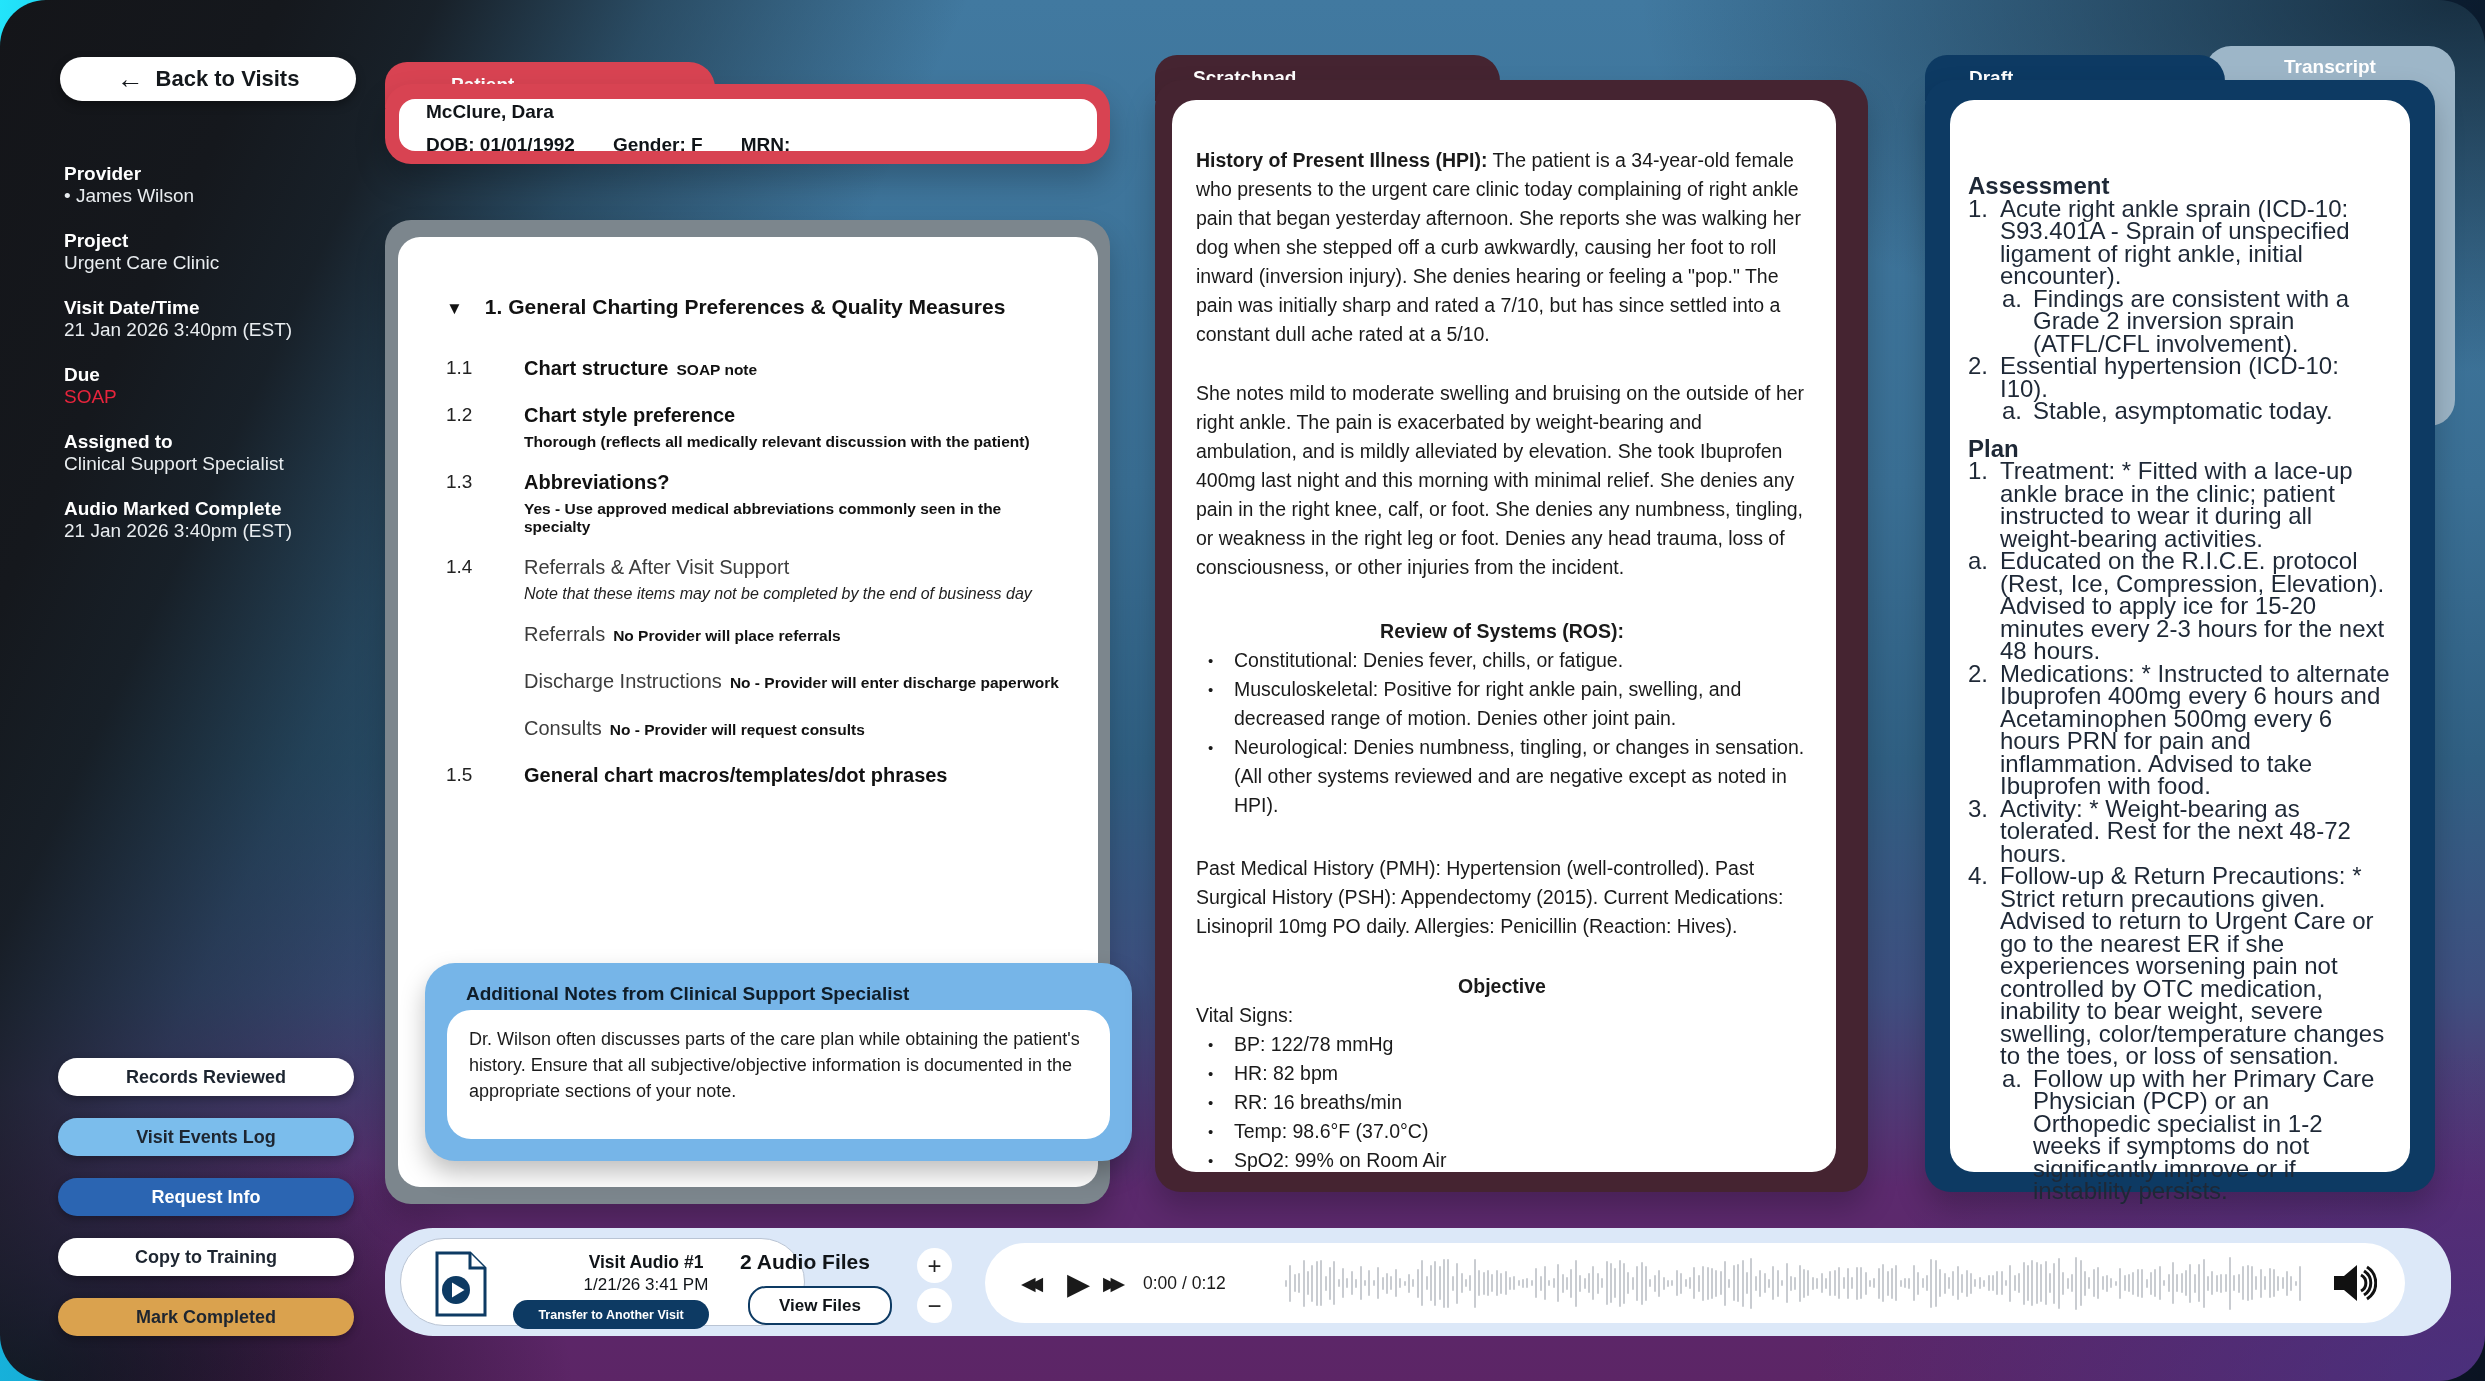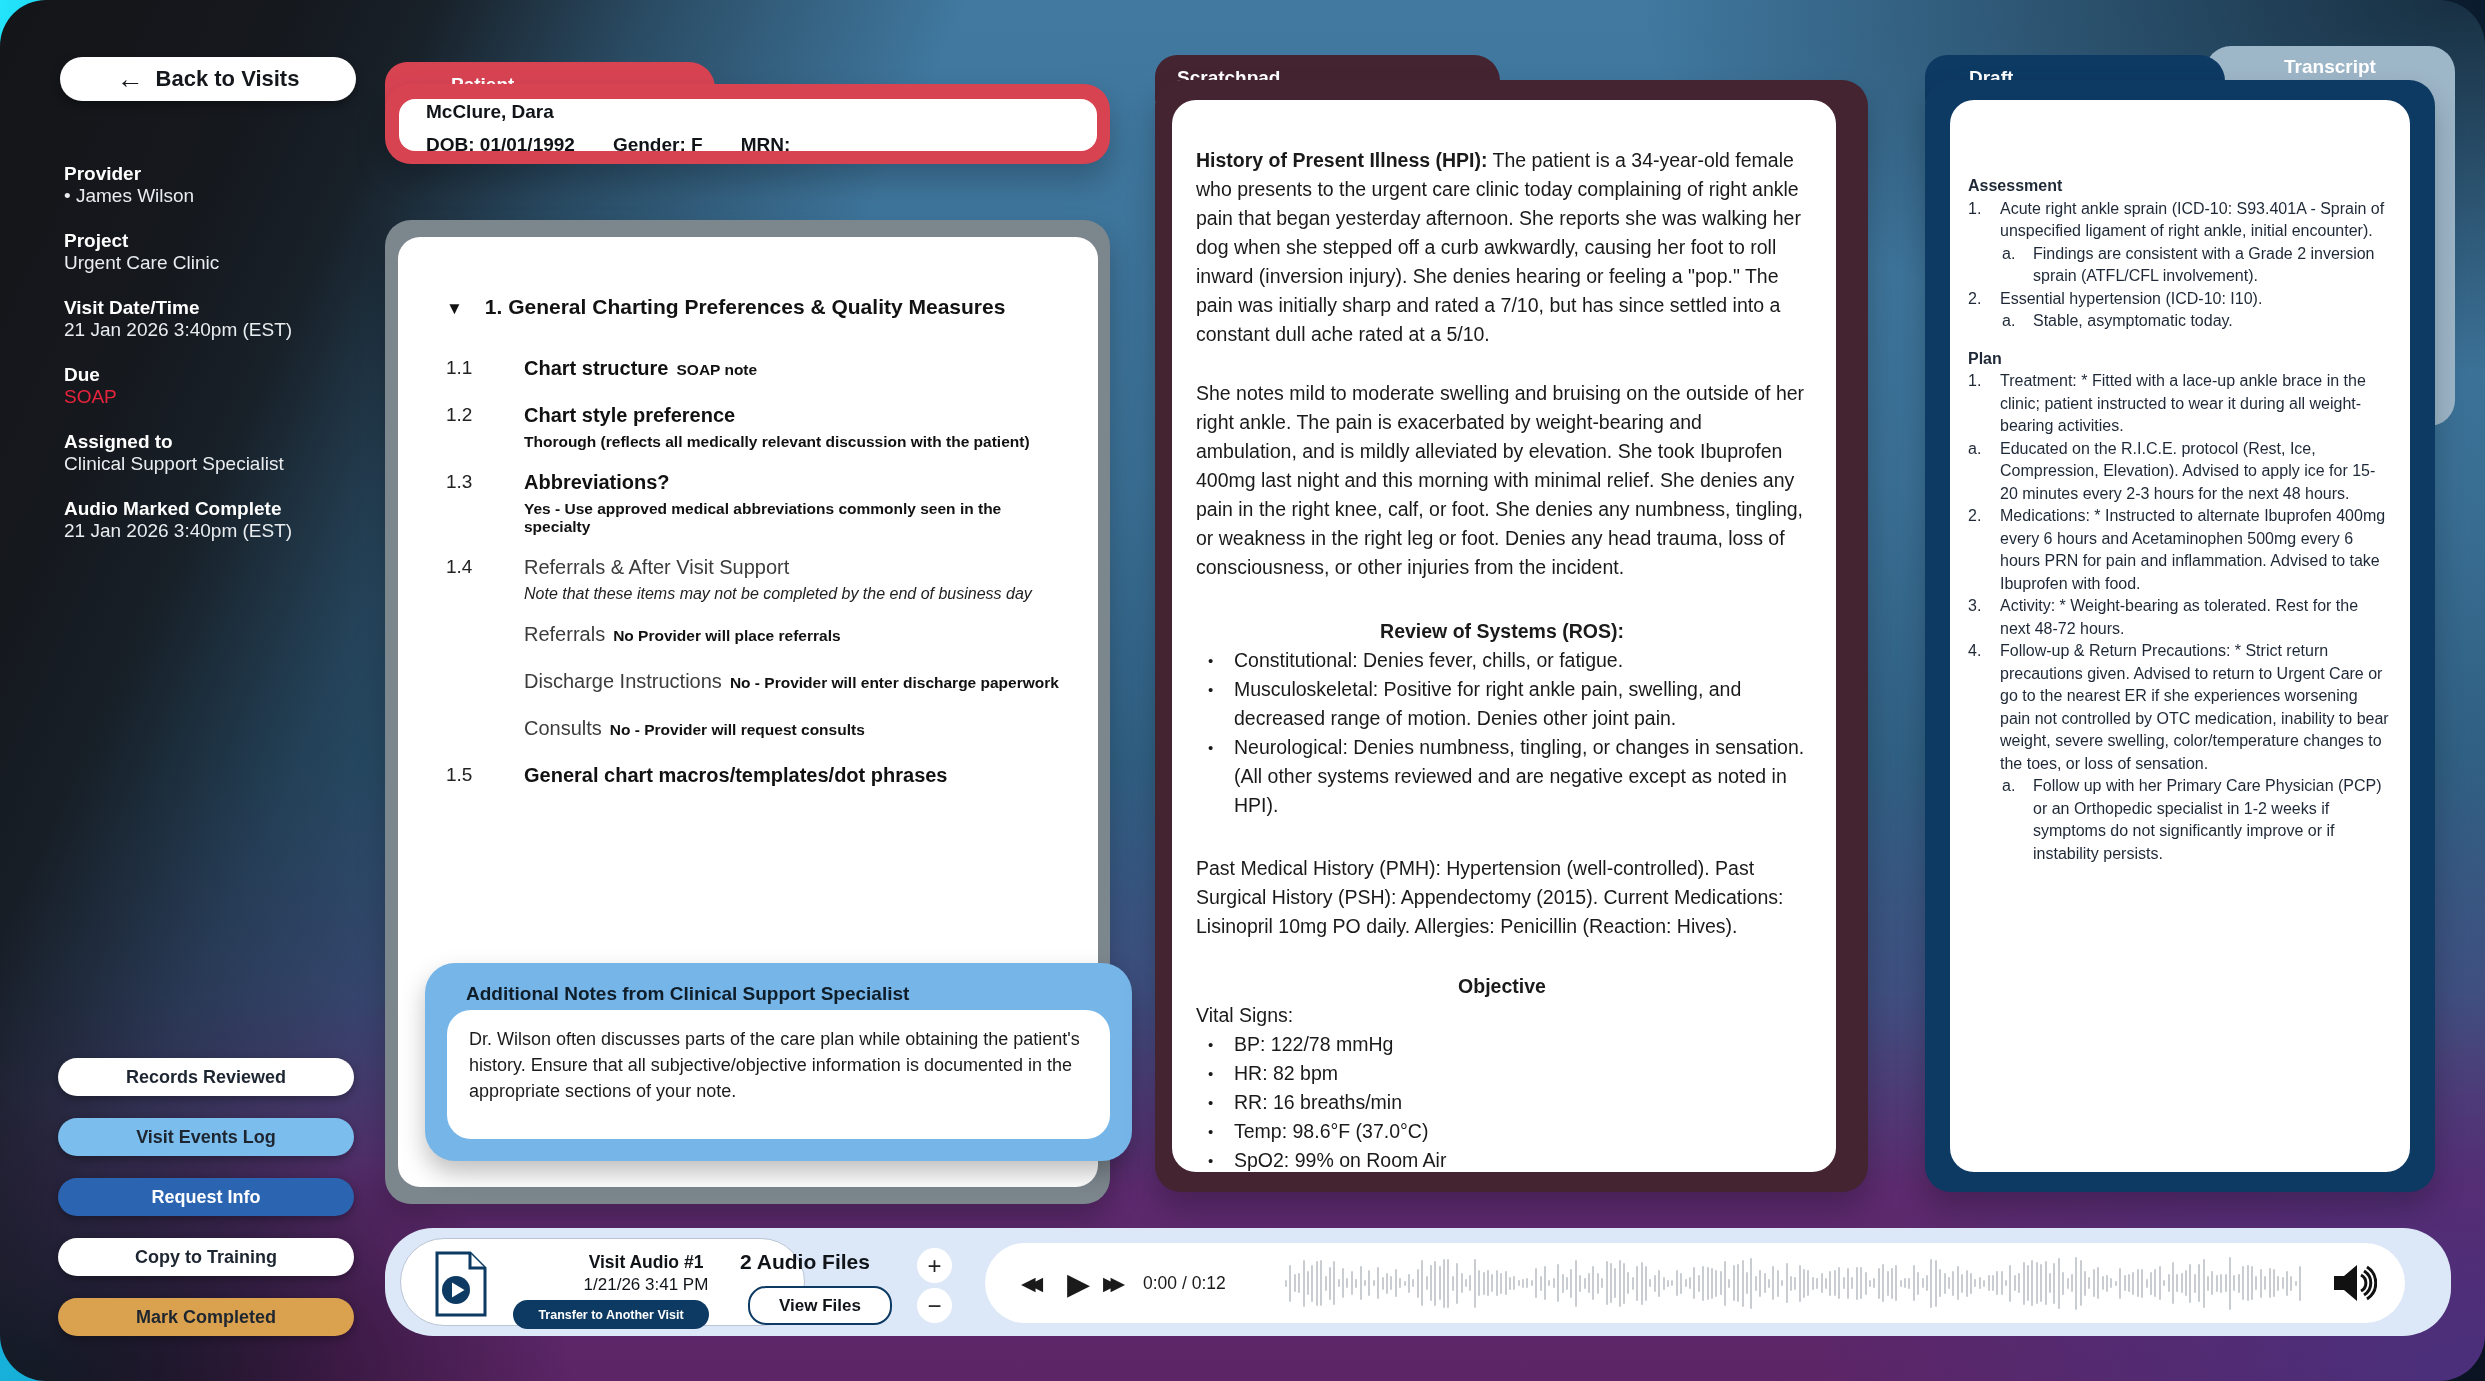--- a/index.html
+++ b/index.html
@@ -71,21 +71,21 @@
   .sp-p1{margin:0 0 30px 0;}
   .sp-p2{margin:0 0 35px 0;}
   .sp-h{font-weight:700;margin:0;text-align:center;}
   .sp-bullets{margin:0 0 34px 0;}
   .sp-bullet{display:flex;}
   .b-dot{flex:0 0 38px;padding-left:12px;box-sizing:border-box;font-size:15px;}
   .sp-pmh{margin:0 0 31px 0;}
   .sp-vitals .sp-bullet{}
 
   
-  .dr-content{position:absolute;left:18px;top:75px;width:422px;color:#1e2836;font-size:16px;line-height:22.5px;}
+  .dr-content{position:absolute;left:18px;top:75px;width:422px;color:#1e2836;font-size:24px;line-height:22.5px;}
   .dr-h{font-weight:700;}
   .d-item{display:flex;}
   .d-item.lvl2{padding-left:34px;}
   .d-m{flex:0 0 32px;}
   .d-item.lvl2 .d-m{flex-basis:31px;}
   .plan-block{margin-top:15px;}
 
   
   .audio-bar{left:385px;top:1228px;width:2066px;height:108px;border-radius:48px;background:var(--c-audio-bar);}
   .file-pill{position:absolute;left:15px;top:10px;width:405px;height:88px;background:#fff;border:1.5px solid #b9c4d4;
@@ -231,21 +231,21 @@
   </div>
 
   <div class="abs notes-panel" style="left:425px;top:963px;width:707px;height:198px;">
     <div class="notes-title">Additional Notes from Clinical Support Specialist</div>
     <div class="notes-card">
       <div class="notes-text">Dr. Wilson often discusses parts of the care plan while obtaining the patient's history. Ensure that all subjective/objective information is documented in the appropriate sections of your note.</div>
     </div>
   </div>
 
   <div class="abs tab" style="left:1155px;top:55px;width:345px;height:46px;background:var(--c-maroon-panel);">
-    <span class="tab-label" style="padding-left:22px;">Scratchpad</span>
+    <span class="tab-label" style="padding-left:38px;">Scratchpad</span>
   </div>
   <div class="abs panel-body" style="left:1155px;top:80px;width:713px;height:1112px;background:var(--c-maroon-panel);">
     <div class="white-card" style="left:17px;top:20px;width:664px;height:1072px;border-radius:24px;">
       <div class="sp-content">
         <p class="sp-p1"><strong>History of Present Illness (HPI):</strong> <span>The patient is a 34-year-old female who presents to the urgent care clinic today complaining of right ankle pain that began yesterday afternoon. She reports she was walking her dog when she stepped off a curb awkwardly, causing her foot to roll inward (inversion injury). She denies hearing or feeling a "pop." The pain was initially sharp and rated a 7/10, but has since settled into a constant dull ache rated at a 5/10.</span></p>
         <p class="sp-p2">She notes mild to moderate swelling and bruising on the outside of her right ankle. The pain is exacerbated by weight-bearing and ambulation, and is mildly alleviated by elevation. She took Ibuprofen 400mg last night and this morning with minimal relief. She denies any pain in the right knee, calf, or foot. She denies any numbness, tingling, or weakness in the right leg or foot. Denies any head trauma, loss of consciousness, or other injuries from the incident.</p>
         <div class="sp-h">Review of Systems (ROS):</div>
         <div class="sp-bullets">
             <div class="sp-bullet">
      <span class="b-dot">•</span>

